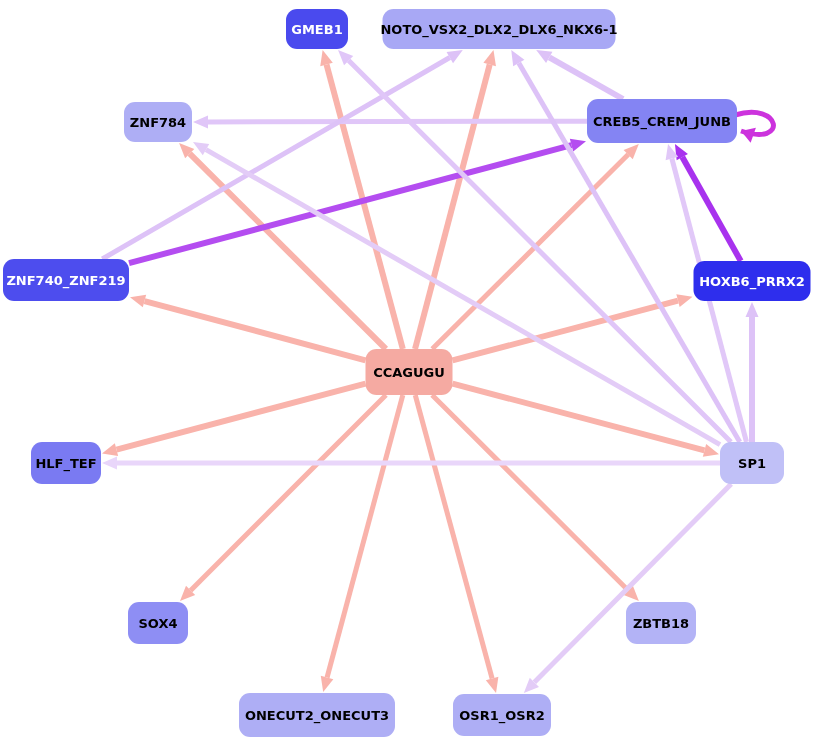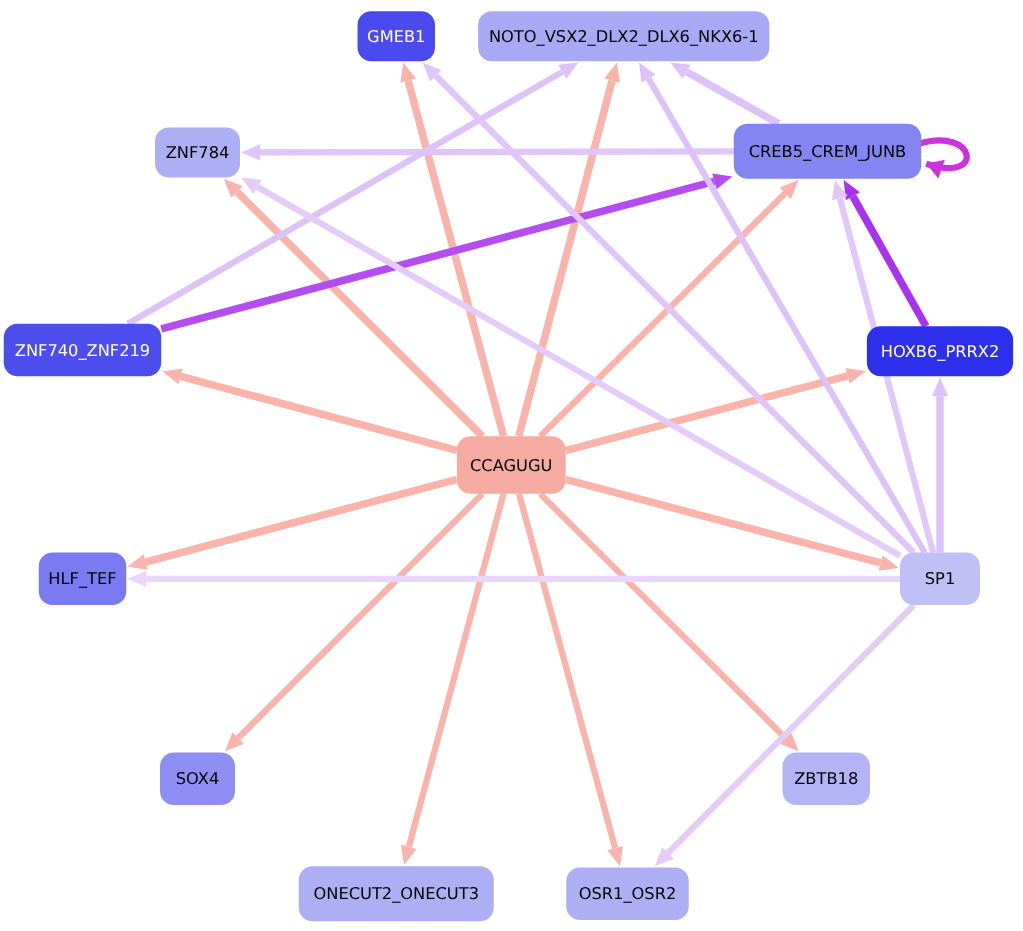--- a/index.html
+++ b/index.html
@@ -10,20 +10,21 @@
   body {
     width: 818px;
     height: 745px;
     font-family: "DejaVu Sans", sans-serif;
     overflow: hidden;
   }
   #graph-root {
     position: relative;
     width: 818px;
     height: 720px;
+    font-weight: bold;
   }
   svg#network-canvas {
     display: block;
     width: 818px;
     height: 745px;
   }
   .node-rect {
     stroke: none;
   }
   .node-label {

